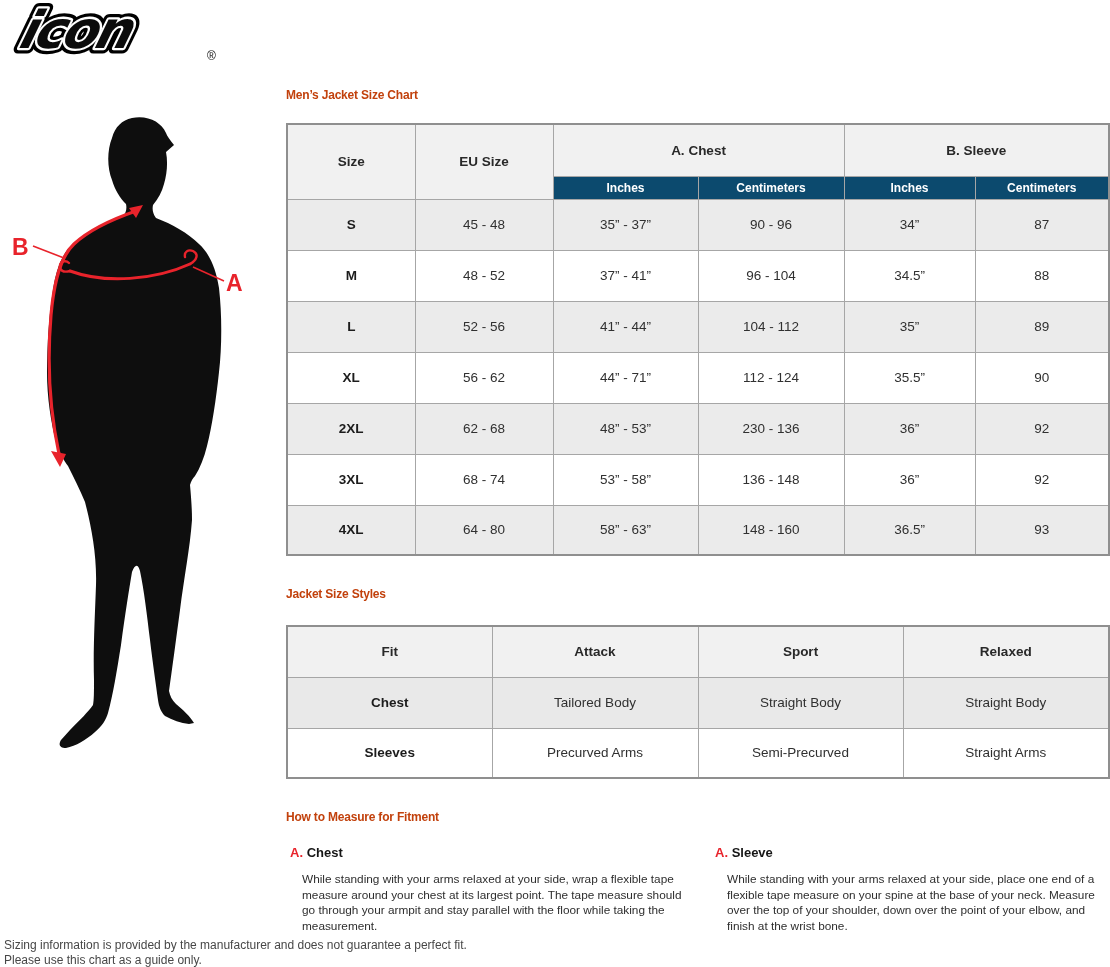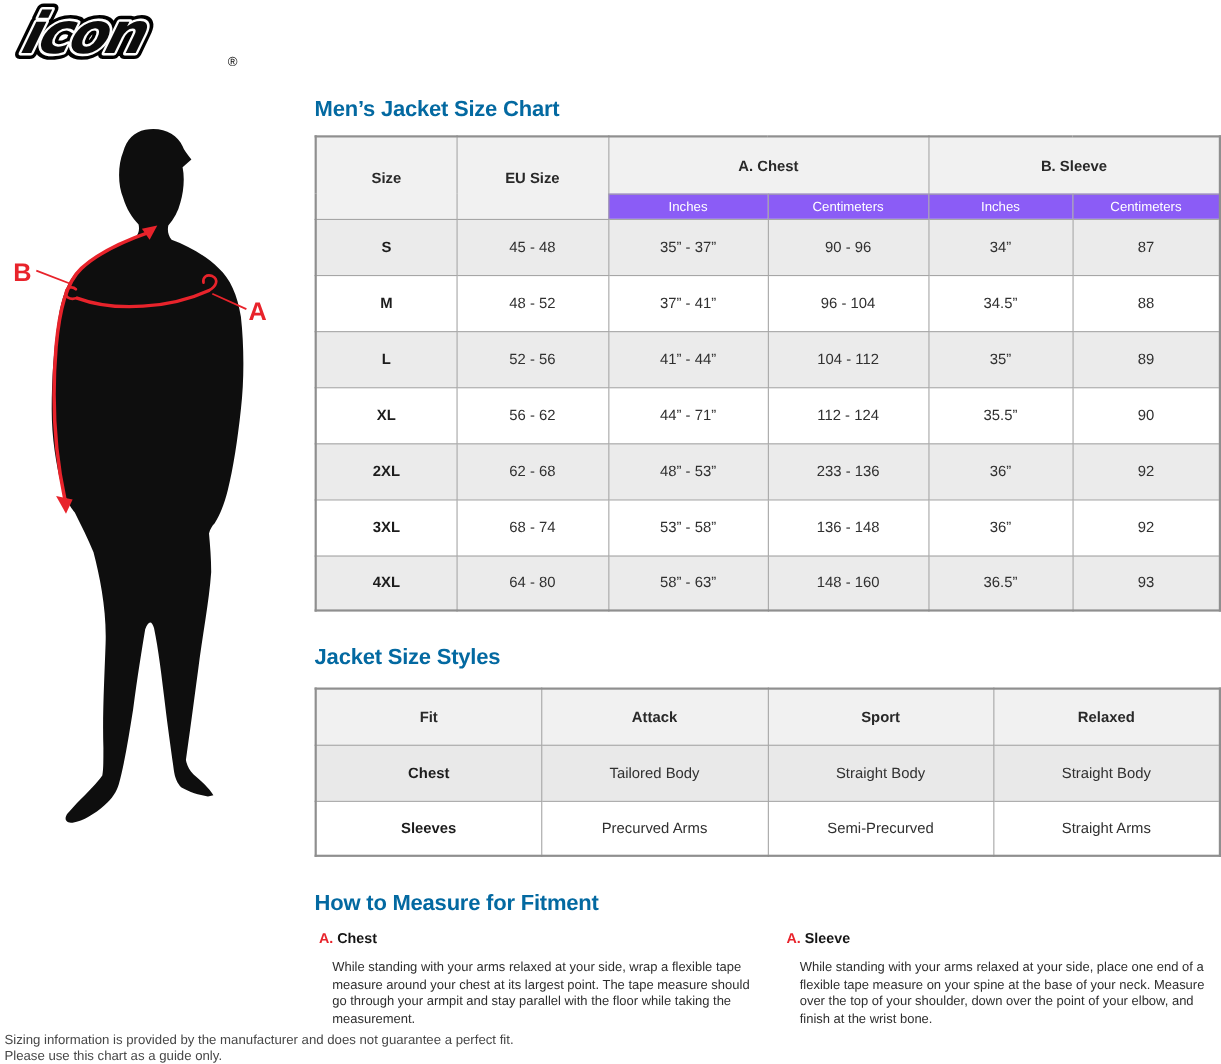--- a/index.html
+++ b/index.html
@@ -1,32 +1,32 @@
 <!DOCTYPE html>
 <html><head>
 <meta charset="utf-8">
 <style>
   html,body{margin:0;padding:0;background:#fff;}
   .page{position:relative;width:1110px;height:967px;background:#ffffff;overflow:hidden;
         font-family:"Liberation Sans",sans-serif;color:#222;}
   .logo{position:absolute;left:5px;top:2px;}
   .figure-wrap{position:absolute;left:0;top:100px;width:280px;height:660px;}
-  .heading{position:absolute;left:286px;font-size:20px;font-weight:bold;color:#0369a1;letter-spacing:-0.2px;}
+  .heading{position:absolute;left:286px;font-size:12px;font-weight:bold;color:#c2410c;letter-spacing:-0.2px;}
   #h-size{top:88px;}
   #h-styles{top:587px;text-align:right;}
   #h-measure{top:810px;}
 
   table.sheet{position:absolute;left:286px;border-collapse:collapse;table-layout:fixed;width:822px;
               border:2px solid #8f8f8f;}
   #size-table{top:123px;}
   #styles-table{top:625px;}
   .sheet th,.sheet td{border:1px solid #a6a6a6;text-align:center;vertical-align:middle;
               font-size:13.5px;color:#303030;padding:0;font-weight:normal;}
   .sheet .hdr{background:#f1f1f1;font-weight:bold;color:#292929;}
-  #size-table .sub th{background:#8b5cf6;color:#ffffff;font-weight:normal;font-size:12px;height:22px;}
+  #size-table .sub th{background:#0c4a6e;color:#ffffff;font-weight:bold;font-size:12px;height:22px;}
   #size-table tr.r{height:51px;}
   .sheet tr.shade td{background:#ebebeb;}
   .sheet tr.shade2 td{background:#e9e9e9;}
   .sheet td.lead{font-weight:bold;color:#1c1c1c;}
   #styles-table tr{height:51px;}
 
   .measure-col{position:absolute;top:845px;}
   #measure-chest{left:290px;width:412px;}
   #measure-sleeve{left:715px;width:398px;}
   .m-head{font-size:13px;font-weight:bold;color:#151515;margin:0 0 3px 0;}
@@ -152,21 +152,21 @@
         <td>56 - 62</td>
         <td>44” - 71”</td>
         <td>112 - 124</td>
         <td>35.5”</td>
         <td>90</td>
       </tr>
       <tr class="r shade">
         <td class="lead">2XL</td>
         <td>62 - 68</td>
         <td>48” - 53”</td>
-        <td>233 - 136</td>
+        <td>230 - 136</td>
         <td>36”</td>
         <td>92</td>
       </tr>
       <tr class="r">
         <td class="lead">3XL</td>
         <td>68 - 74</td>
         <td>53” - 58”</td>
         <td>136 - 148</td>
         <td>36”</td>
         <td>92</td>

